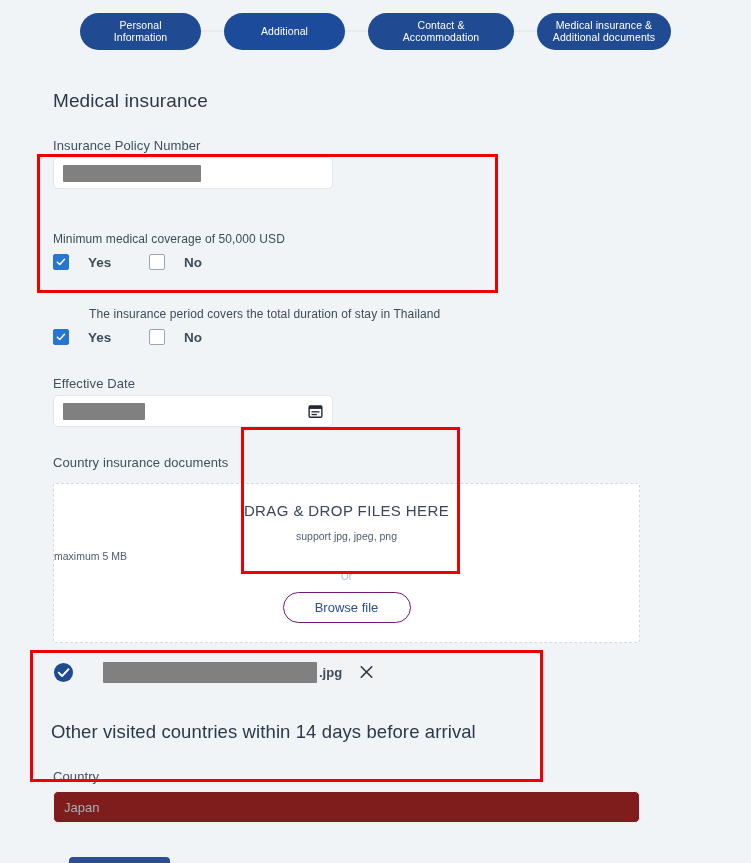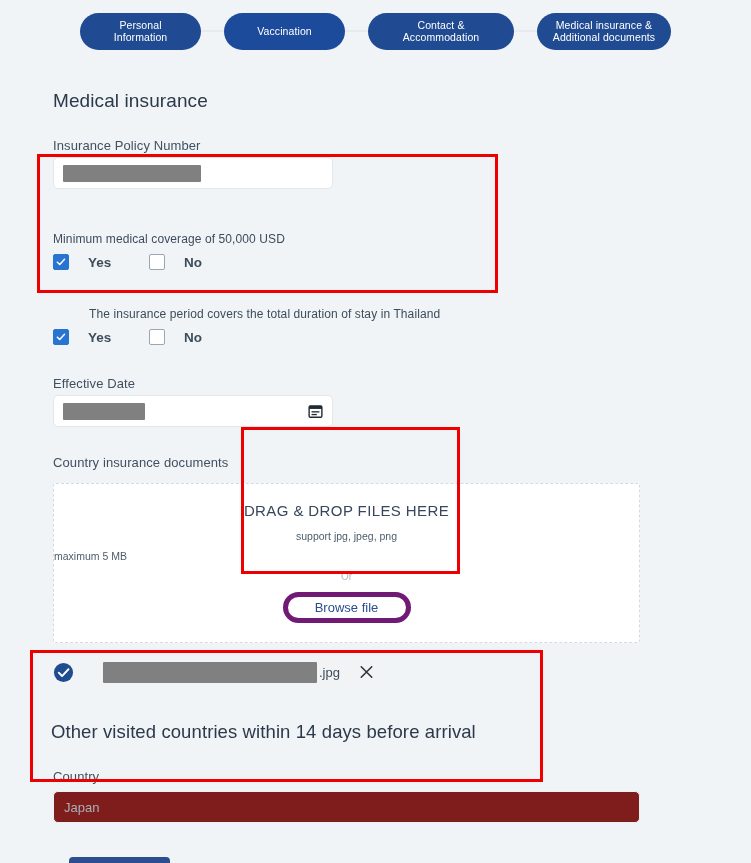--- a/index.html
+++ b/index.html
@@ -198,21 +198,21 @@
     left: 0; right: 0; top: 87px;
     text-align: center;
     font-size: 10px;
     color: #aeb7c0;
   }
   #browse-btn {
     position: absolute;
     left: 50%; top: 108px;
     transform: translateX(-50%);
     width: 128px; height: 31px;
-    border: 5px solid #701a75;
+    border: 1px solid #701a75;
     border-radius: 17px;
     background: #ffffff;
     color: #2c4d8e;
     font-size: 13px;
     font-family: "Liberation Sans", sans-serif;
     display: flex;
     align-items: center;
     justify-content: center;
     cursor: pointer;
     padding: 0;
@@ -237,20 +237,21 @@
     align-items: center;
     position: relative;
     box-sizing: border-box;
     padding-left: 9px;
   }
   #file-chip .redact { width: 214px; height: 21px; }
   #file-ext {
     font-size: 13px;
     color: #3d4c5b;
     margin-left: 2px;
+    font-weight: bold;
   }
   #file-remove {
     position: absolute;
     right: 10px; top: 50%;
     transform: translateY(-50%);
     width: 15px; height: 15px;
     cursor: pointer;
   }
 
   
@@ -292,21 +293,21 @@
     padding: 0;
     cursor: pointer;
   }
 </style>
 </head>
 <body>
 
 <div class="stepper">
   <div class="step-pill w1">Personal Information</div>
   <div class="step-connector"></div>
-  <div class="step-pill w2">Vaccination</div>
+  <div class="step-pill w2">Additional</div>
   <div class="step-connector"></div>
   <div class="step-pill w3">Contact &amp; Accommodation</div>
   <div class="step-connector"></div>
   <div class="step-pill w4">Medical insurance &amp;
 Additional documents</div>
 </div>
 
 <div class="form-area">
 
   <div class="page-title">Medical insurance</div>

